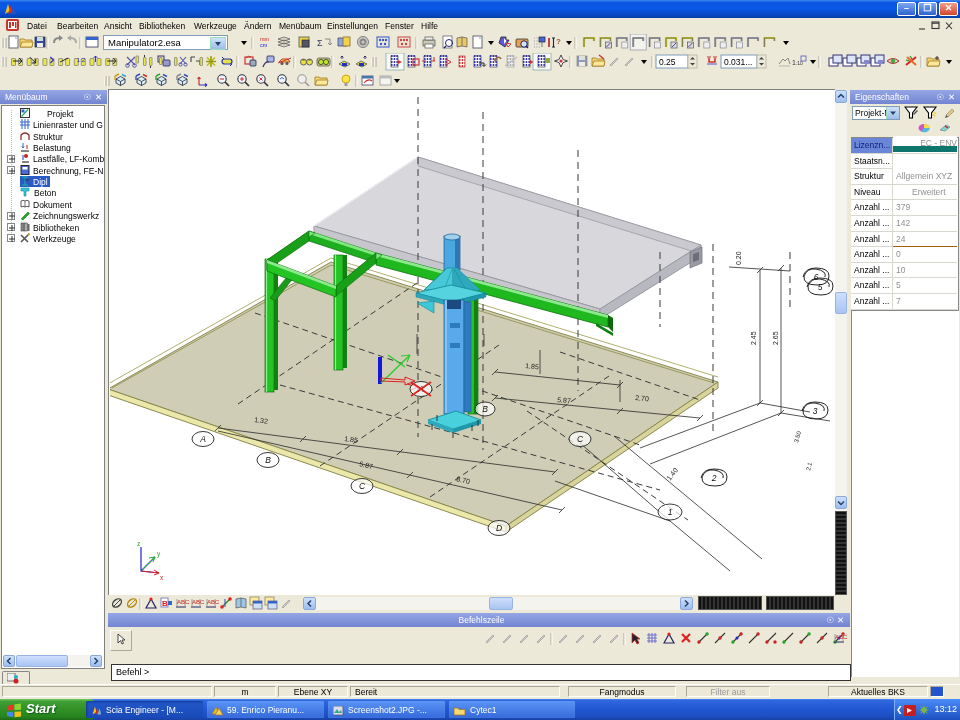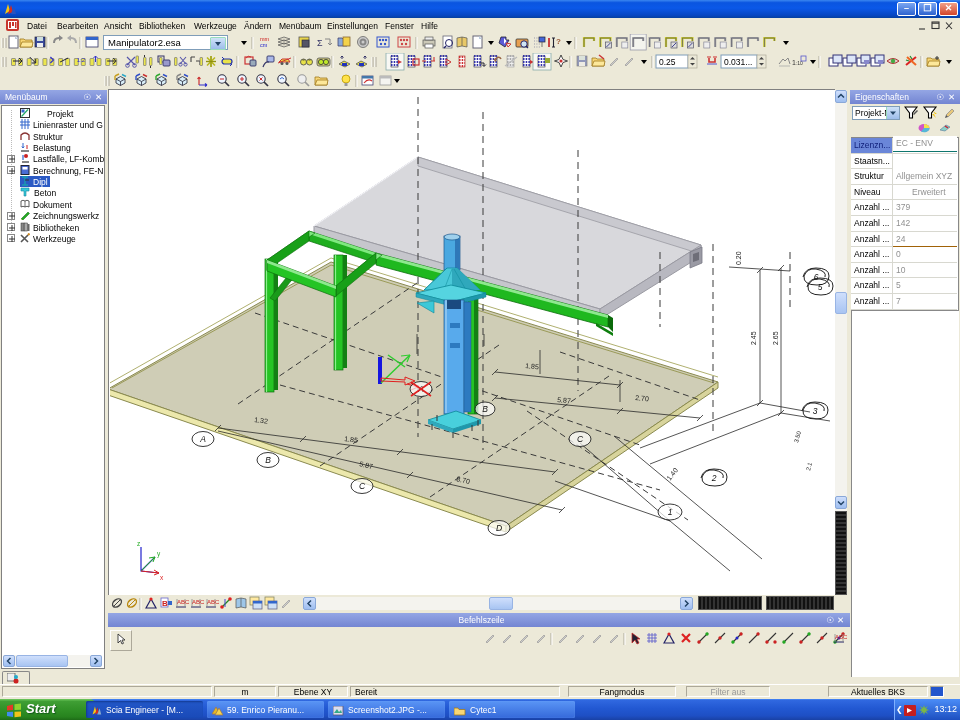--- a/index.html
+++ b/index.html
@@ -765,21 +765,21 @@
 <ellipse cx="6" cy="6" rx="5.5" ry="4" fill="#d055c8"></ellipse>
         <path d="M6 2 A5.5 4 0 0 1 11.5 6 L6 6 Z" fill="#f4e24a"></path>
         <path d="M6 6 L11.5 6 A5.5 4 0 0 1 3 9.6 Z" fill="#55b8d8"></path>
 <path d="M22 8 L28 3 L32 5 L27 9 Z" fill="#8ad0c8" stroke="#579" stroke-width="0.6"></path>
         <path d="M27 4 L30 6" stroke="#c23" stroke-width="1.5"></path>
 </svg>
       <div class="abs" style="left:1px;top:47px;width:108px;height:173.6px;border:1px solid #888;background:#fff;box-sizing:border-box;"></div>
       <div class="abs" style="left:1px;top:48.0px;width:42px;height:15.6px;background:#6a86d8;color:#10207a;border-bottom:1px solid #d8d8d0;border-right:1px solid #d8d8d0;font-size:8.5px;line-height:15.6px;box-sizing:border-box;"><span style="margin-left:3px">Lizenzn...</span></div>
       <div class="abs" style="left:43px;top:48.0px;width:64px;height:15.6px;background:#fff;color:#909090;border-bottom:1px solid #d8d8d0;font-size:8.5px;line-height:15.6px;box-sizing:border-box;"><span style="margin-left:3px">Dipl.-Ing.S.Ry...</span></div>
       <div class="abs" style="left:1px;top:63.6px;width:42px;height:15.6px;background:#fff;color:#000;border-bottom:1px solid #d8d8d0;border-right:1px solid #d8d8d0;font-size:8.5px;line-height:15.6px;box-sizing:border-box;"><span style="margin-left:3px">Staatsn...</span></div>
-      <div class="abs" style="left:43px;top:46px;width:64px;height:15.6px;background:#fff;color:#909090;border-bottom:1px solid #0f766e;font-size:8.5px;line-height:15.6px;box-sizing:border-box;"><span style="margin-left:3px">EC - ENV</span></div>
+      <div class="abs" style="left:43px;top:46px;width:64px;height:15.6px;background:#fff;color:#909090;border-bottom:6px solid #0f766e;font-size:8.5px;line-height:15.6px;box-sizing:border-box;text-align:right;"><span style="margin-left:3px">EC - ENV</span></div>
       <div class="abs" style="left:1px;top:79.2px;width:42px;height:15.6px;background:#fff;color:#000;border-bottom:1px solid #d8d8d0;border-right:1px solid #d8d8d0;font-size:8.5px;line-height:15.6px;box-sizing:border-box;"><span style="margin-left:3px">Struktur</span></div>
       <div class="abs" style="left:43px;top:79.2px;width:64px;height:15.6px;background:#fff;color:#909090;border-bottom:1px solid #d8d8d0;font-size:8.5px;line-height:15.6px;box-sizing:border-box;"><span style="margin-left:3px">Allgemein XYZ</span></div>
       <div class="abs" style="left:1px;top:94.8px;width:42px;height:15.6px;background:#fff;color:#000;border-bottom:1px solid #d8d8d0;border-right:1px solid #d8d8d0;font-size:8.5px;line-height:15.6px;box-sizing:border-box;"><span style="margin-left:3px">Niveau</span></div>
       <div class="abs" style="left:43px;top:94.8px;width:64px;height:15.6px;background:#fff;color:#909090;border-bottom:1px solid #d8d8d0;font-size:8.5px;line-height:15.6px;box-sizing:border-box;"><span style="margin-left:19px">Erweitert</span></div>
       <div class="abs" style="left:1px;top:110.4px;width:42px;height:15.6px;background:#fff;color:#000;border-bottom:1px solid #d8d8d0;border-right:1px solid #d8d8d0;font-size:8.5px;line-height:15.6px;box-sizing:border-box;"><span style="margin-left:3px">Anzahl ...</span></div>
       <div class="abs" style="left:43px;top:110.4px;width:64px;height:15.6px;background:#fff;color:#909090;border-bottom:1px solid #d8d8d0;font-size:8.5px;line-height:15.6px;box-sizing:border-box;"><span style="margin-left:3px">379</span></div>
       <div class="abs" style="left:1px;top:126.0px;width:42px;height:15.6px;background:#fff;color:#000;border-bottom:1px solid #d8d8d0;border-right:1px solid #d8d8d0;font-size:8.5px;line-height:15.6px;box-sizing:border-box;"><span style="margin-left:3px">Anzahl ...</span></div>
       <div class="abs" style="left:43px;top:126.0px;width:64px;height:15.6px;background:#fff;color:#909090;border-bottom:1px solid #d8d8d0;font-size:8.5px;line-height:15.6px;box-sizing:border-box;"><span style="margin-left:3px">142</span></div>
       <div class="abs" style="left:1px;top:141.6px;width:42px;height:15.6px;background:#fff;color:#000;border-bottom:1px solid #d8d8d0;border-right:1px solid #d8d8d0;font-size:8.5px;line-height:15.6px;box-sizing:border-box;"><span style="margin-left:3px">Anzahl ...</span></div>
       <div class="abs" style="left:43px;top:141.6px;width:64px;height:15.6px;background:#fff;color:#909090;border-bottom:1px solid #a16207;font-size:8.5px;line-height:15.6px;box-sizing:border-box;"><span style="margin-left:3px">24</span></div>
@@ -1128,20 +1128,21 @@
           <circle cx="3" cy="11" r="1.7" fill="#2a2"></circle>
           <circle cx="11" cy="3" r="1.7" fill="#c22"></circle>
           <circle cx="7" cy="7" r="1.5" fill="#22c"></circle>
         </g>
         <g transform="translate(352,0)">
           <path d="M2 11 L12 11" stroke="#226" stroke-width="1"></path>
           <path d="M3 3 L3 11 M11 3 L11 11" stroke="#888" stroke-width="0.8"></path>
           <text x="3" y="8" font-size="6" fill="#c22" font-family="Liberation Sans">ABC</text>
         </g>
       </svg>
+      <div class="abs" style="left:4px;top:69px;width:740px;height:17px;background:#fff;border:1.5px solid #333;box-sizing:border-box;font-size:9px;line-height:14px;"><span style="margin-left:4px">Befehl &gt;</span></div>
     </div>
 <div class="abs" id="status">
 <div class="sfield" style="left:2px;width:210px"></div>
 <div class="sfield" style="left:214px;width:62px">m</div>
 <div class="sfield" style="left:278px;width:70px">Ebene XY</div>
 <div class="sfield" style="left:350px;width:210px;text-align:left;padding-left:4px">Bereit</div>
 <div class="sfield" style="left:568px;width:108px">Fangmodus</div>
 <div class="sfield" style="left:686px;width:84px;color:#999">Filter aus</div>
 <div class="sfield" style="left:828px;width:100px">Aktuelles BKS</div>
 <div class="sfield" style="left:930px;width:14px;background:#2255cc"></div>

